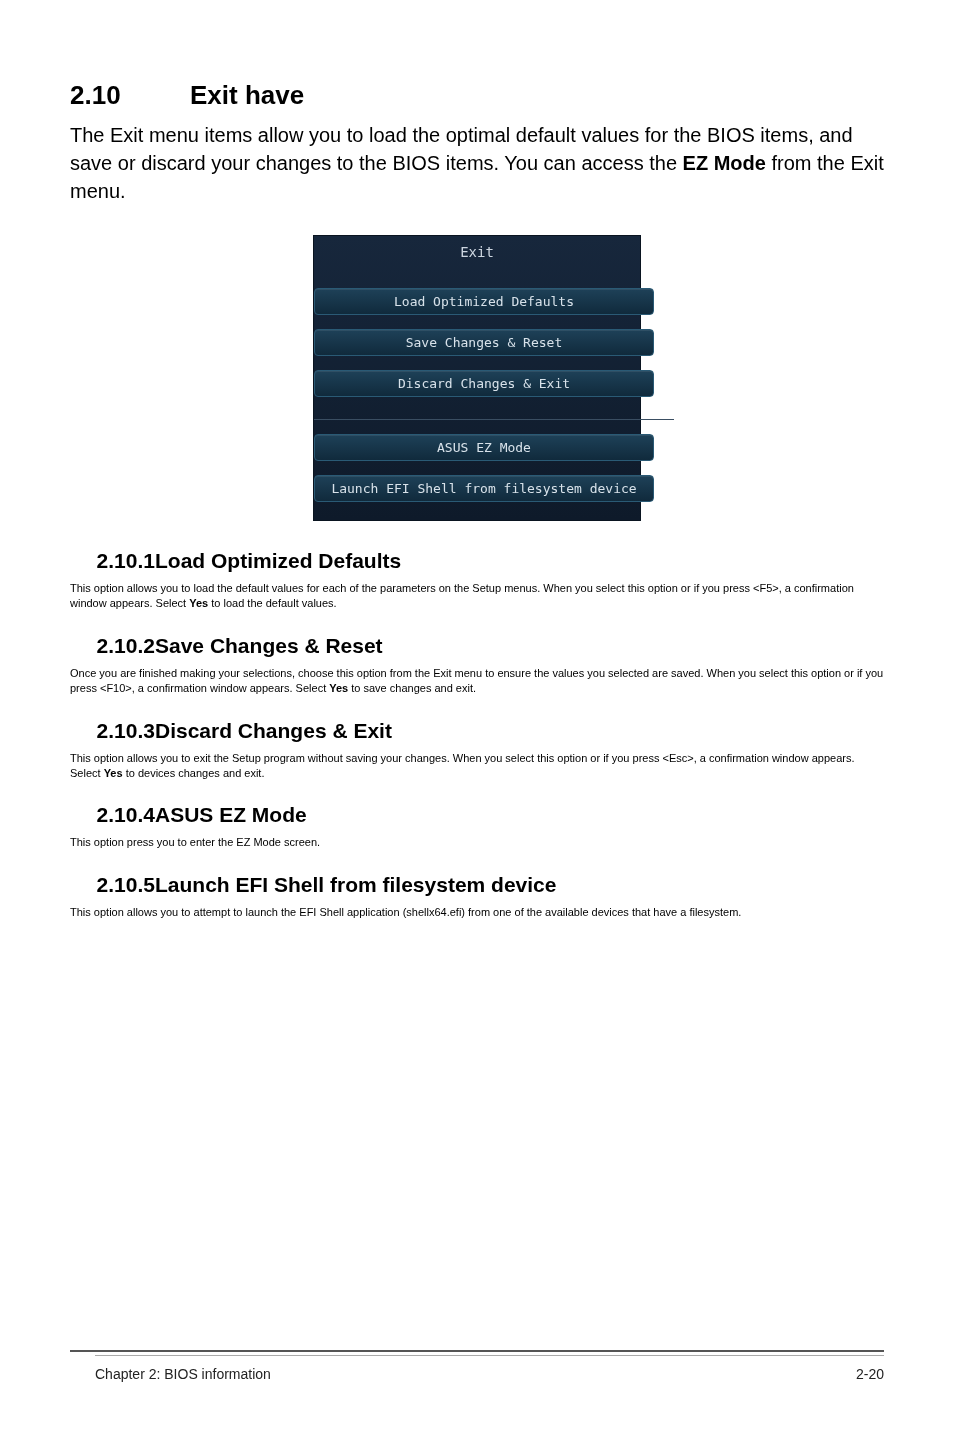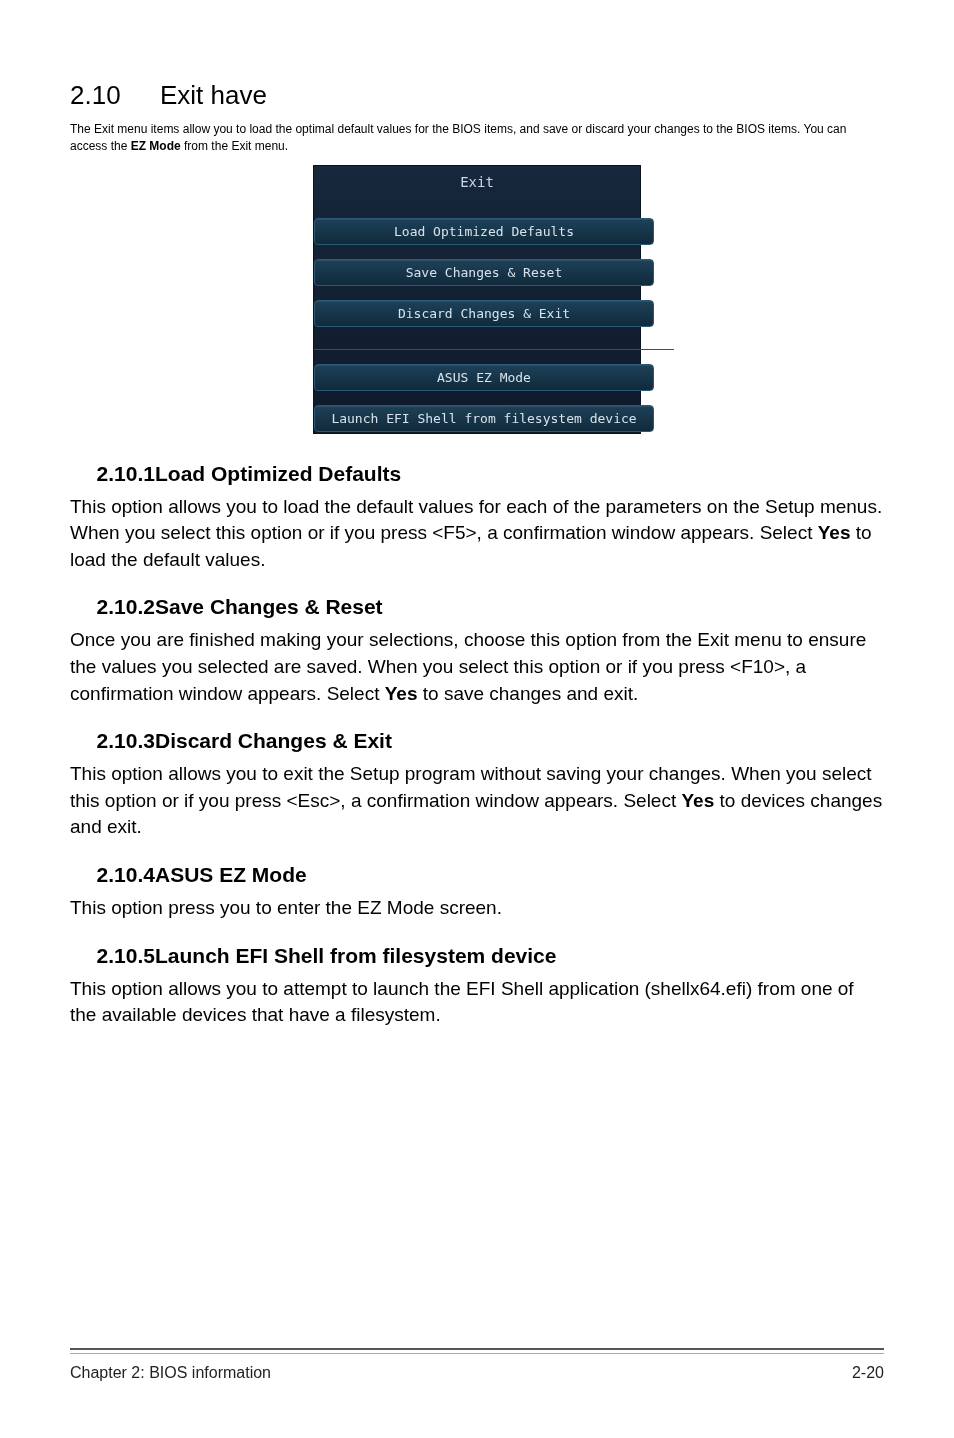--- a/index.html
+++ b/index.html
@@ -7,36 +7,37 @@
     font-family: Arial, Helvetica, sans-serif;
     background: #fff;
     color: #000;
     width: 954px;
     height: 1438px;
     position: relative;
     padding: 80px 70px 0 70px;
   }
   .h1 {
     font-size: 26px;
-    font-weight: normal;
+    font-weight: bold;
     margin-bottom: 10px;
     display: flex;
+    gap: 30px;
   }
   .h1 .num { width: 90px; }
   .intro {
-    font-size: 12px;
+    font-size: 20px;
     line-height: 1.4;
-    margin-bottom: 10px;
+    margin-bottom: 30px;
   }
   .bios-box {
     width: 328px;
     margin: 0 auto 28px auto;
     background: linear-gradient(#17273c, #0e1a2a);
     border: 1px solid #0a1420;
-    padding: 0 0 1px 0;
+    padding: 0 0 18px 0;
   }
   .bios-title {
     color: #cdd6e0;
     font-family: "Lucida Console", Monaco, monospace;
     font-size: 14px;
     text-align: center;
     padding: 8px 0 14px 0;
   }
   .bios-btn {
     display: block;
@@ -61,41 +62,42 @@
   .h2 {
     font-size: 21px;
     font-weight: bold;
     margin-top: 22px;
     margin-bottom: 8px;
     display: flex;
     text-align: right;
   }
   .h2 .num { width: 85px; }
   .para {
-    font-size: 19px;
+    font-size: 11px;
     line-height: 1.4;
     margin-bottom: 4px;
   }
   .bold { font-weight: bold; }
   .footer {
     position: absolute;
     bottom: 56px;
     left: 70px;
     right: 70px;
     border-top: 2px solid #555;
     padding-top: 3px;
     border-bottom: 0;
   }
   .footer-inner {
     border-top: 1px solid #aaa;
     padding-top: 10px;
     display: flex;
     justify-content: space-between;
-    font-size: 16px;
+    font-size: 14px;
     color: #222;
+    margin-left: 25px;
   }
 </style>
 </head>
 <body>
 
 <div class="h1">
   <span class="num">2.10</span>
   <span>Exit have</span>
 </div>
 

